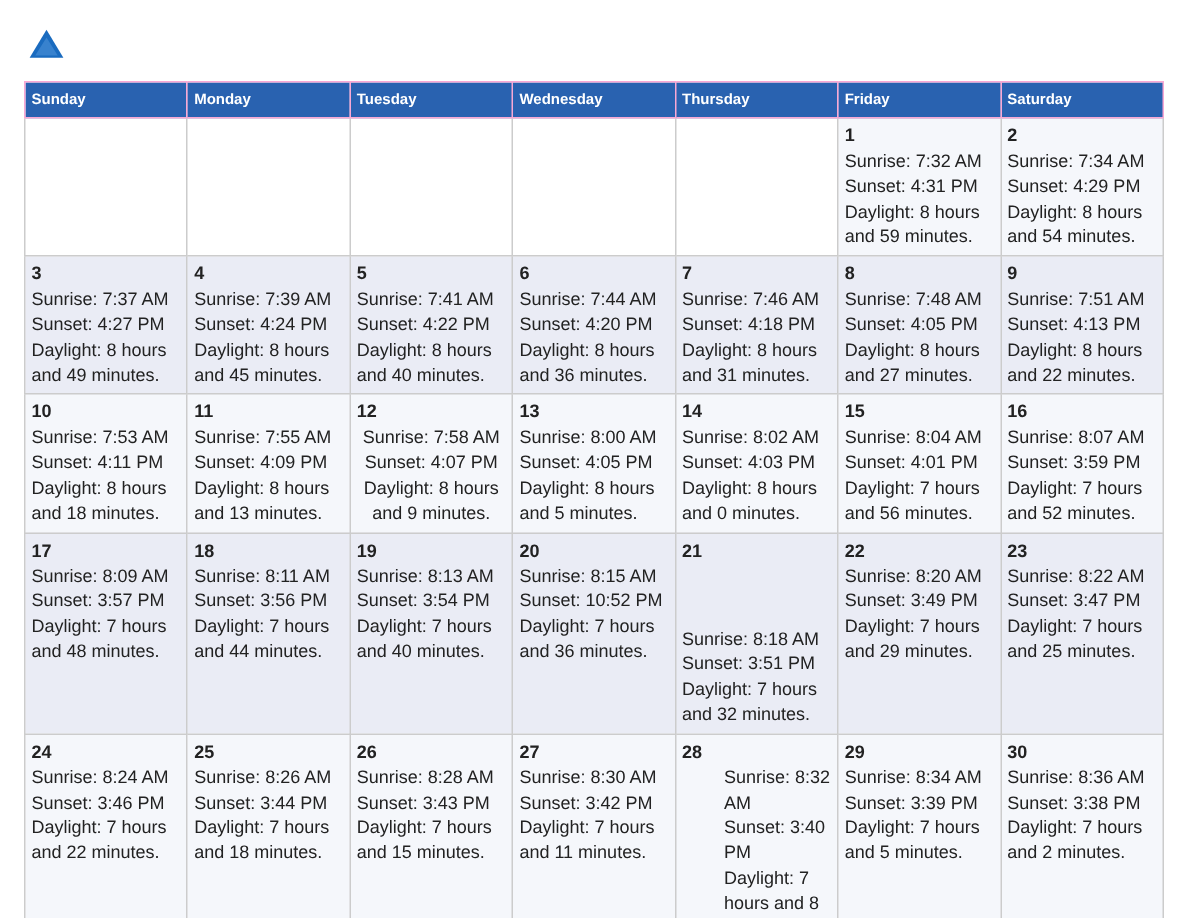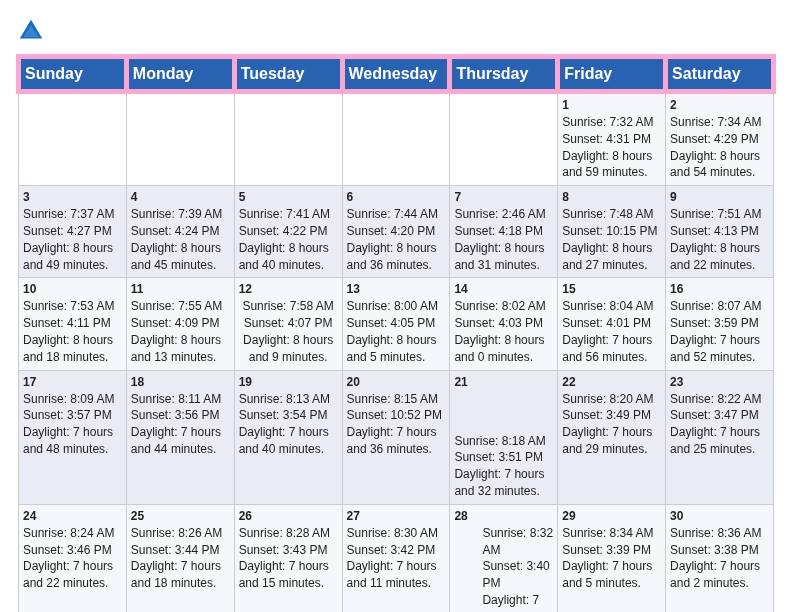--- a/index.html
+++ b/index.html
@@ -53,25 +53,25 @@
       color: #444;
     }
     table {
       width: 100%;
       border-collapse: collapse;
       table-layout: fixed;
     }
     thead tr th {
       background: #2962b0;
       color: #fff;
-      font-size: 16px;
+      font-size: 10px;
       font-weight: bold;
       padding: 6px 4px;
       text-align: left;
-      border: 5px solid #f9a8d4;
+      border: 1px solid #f9a8d4;
     }
     tbody tr td {
       border: 1px solid #ccc;
       vertical-align: top;
       padding: 4px 4px;
       font-size: 10px;
       color: #222;
       min-height: 70px;
       height: 85px;
     }
@@ -167,28 +167,28 @@
 Daylight: 8 hours and 40 minutes.</div>
         </td>
         <td>
           <div class="day-number">6</div>
           <div class="day-info" style="white-space: pre-line;">Sunrise: 7:44 AM
 Sunset: 4:20 PM
 Daylight: 8 hours and 36 minutes.</div>
         </td>
         <td>
           <div class="day-number">7</div>
-          <div class="day-info" style="white-space: pre-line;">Sunrise: 2:46 AM
+          <div class="day-info" style="white-space: pre-line;">Sunrise: 7:46 AM
 Sunset: 4:18 PM
 Daylight: 8 hours and 31 minutes.</div>
         </td>
         <td>
           <div class="day-number">8</div>
           <div class="day-info" style="white-space: pre-line;">Sunrise: 7:48 AM
-Sunset: 10:15 PM
+Sunset: 4:05 PM
 Daylight: 8 hours and 27 minutes.</div>
         </td>
         <td>
           <div class="day-number">9</div>
           <div class="day-info" style="white-space: pre-line;">Sunrise: 7:51 AM
 Sunset: 4:13 PM
 Daylight: 8 hours and 22 minutes.</div>
         </td>
       </tr>
       <tr>

